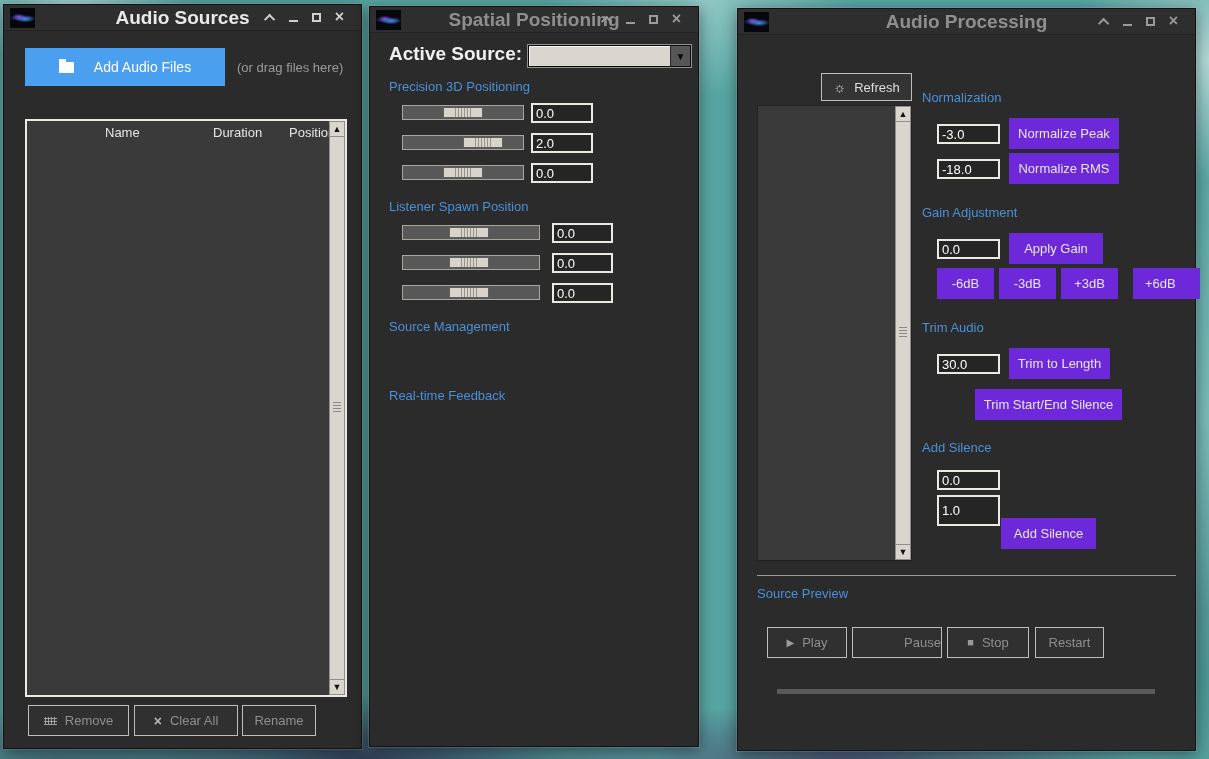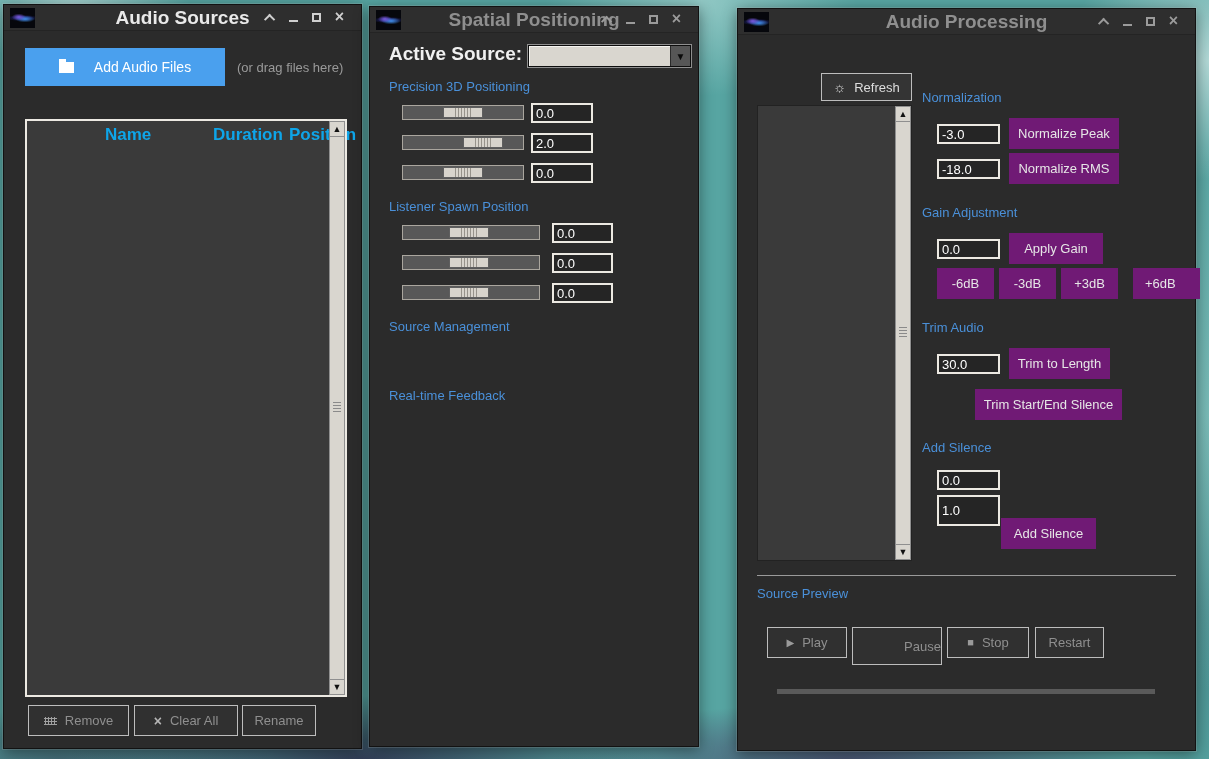--- a/index.html
+++ b/index.html
@@ -51,21 +51,21 @@
   .closex { font-size:16px; font-weight:bold; line-height:1; margin-top:-2px; }
 
   .blue-label { color:#4a90d9; font-size:13px; position:absolute; }
 
   .entry {
     position:absolute; background:#252525; border:2px solid #ece9e2;
     color:#fff; font-size:13px; font-family:inherit; padding:0 3px; outline:none;
   }
 
   .btn-flat {
-    position:absolute; background:#701a75; border:none; color:#e6e6e6;
+    position:absolute; background:#6d28d9; border:none; color:#e6e6e6;
     font-size:13px; font-family:inherit; white-space:nowrap;
   }
   .btn-outline {
     position:absolute; background:#303030; border:1px solid #bdbdbd; color:#8f8f8f;
     font-size:13px; font-family:inherit; display:flex; align-items:center; justify-content:center; gap:8px;
     white-space:nowrap;
   }
   .btn-refresh {
     position:absolute; background:#343434; border:1px solid #bdbdbd; color:#dedede;
     font-size:13px; font-family:inherit; display:flex; align-items:center; justify-content:center; gap:8px;
@@ -92,21 +92,21 @@
   .slider { position:absolute; height:15px; background:#585858; border:1px solid #aaa69e; }
   .slider-handle { position:absolute; top:1px; height:11px; width:40px; background:#d8d4cc; border:1px solid #5f5f5f; }
   .slider-handle i { position:absolute; left:11px; right:11px; top:0; bottom:0;
     background:repeating-linear-gradient(90deg, #97938b 0 1px, #d8d4cc 1px 3px); }
 
   .combobox { position:absolute; display:flex; border:1px solid #0d0d0d; outline:1px solid #8f8f8f; }
   .combo-field { width:141px; height:20px; background:#d9d6cf; border-top:1px solid #f5f4f0; border-left:1px solid #f5f4f0; }
   .combo-btn { width:20px; height:20px; background:#565656; border-left:1px solid #2a2a2a;
     display:flex; align-items:center; justify-content:center; color:#0a0a0a; font-size:10px; }
 
-  .col-header { position:absolute; color:#0ea5e9; font-weight:bold; font-size:17px; }
+  .col-header { position:absolute; color:#e5e5e5; font-weight:normal; font-size:13px; }
 
   .dotted-icon { width:13px; height:8px;
     background-image:radial-gradient(#a0a0a0 1px, transparent 1.2px);
     background-size:3px 3px; }
   .x-icon { color:#b5b5b5; font-size:14px; font-weight:bold; line-height:1; }
   .sun-icon { font-size:14px; line-height:1; color:#dedede; }
   .play-icon { font-size:10px; color:#9a9a9a;
     background-image:radial-gradient(#777 0.5px, transparent 1px); background-size:2px 2px;
     -webkit-background-clip:text; }
   .pause-icon { width:3px; height:10px; background:#9a9a9a; box-shadow:6px 0 0 #9a9a9a; margin-right:6px; }
@@ -318,21 +318,21 @@
   <input class="entry" style="left: 199px; top: 486px; width: 63px; height: 31px;" value="1.0">
   <button class="btn-flat" style="left:263px; top:509px; width:95px; height:31px;">Add Silence</button>
 
   <div class="separator" style="left:19px; top:566px; width:419px;"></div>
   <span class="blue-label" style="left:19px; top:577px;">Source Preview</span>
 
   <button class="btn-outline" style="left:29px; top:618px; width:80px; height:31px;">
     <span class="play-icon">▶</span>
     <span>Play</span>
   </button>
-  <button class="btn-outline" style="left:114px; top:618px; width:90px; height:38px;padding-left:43px;">
+  <button class="btn-outline" style="left:114px; top:618px; width:90px; height:31px;padding-left:43px;">
     <span class="pause-icon"></span>
     <span>Pause</span>
   </button>
   <button class="btn-outline" style="left:209px; top:618px; width:82px; height:31px;">
     <span class="stop-icon">■</span>
     <span>Stop</span>
   </button>
   <button class="btn-outline" style="left:297px; top:618px; width:69px; height:31px;">
     <span>Restart</span>
   </button>

